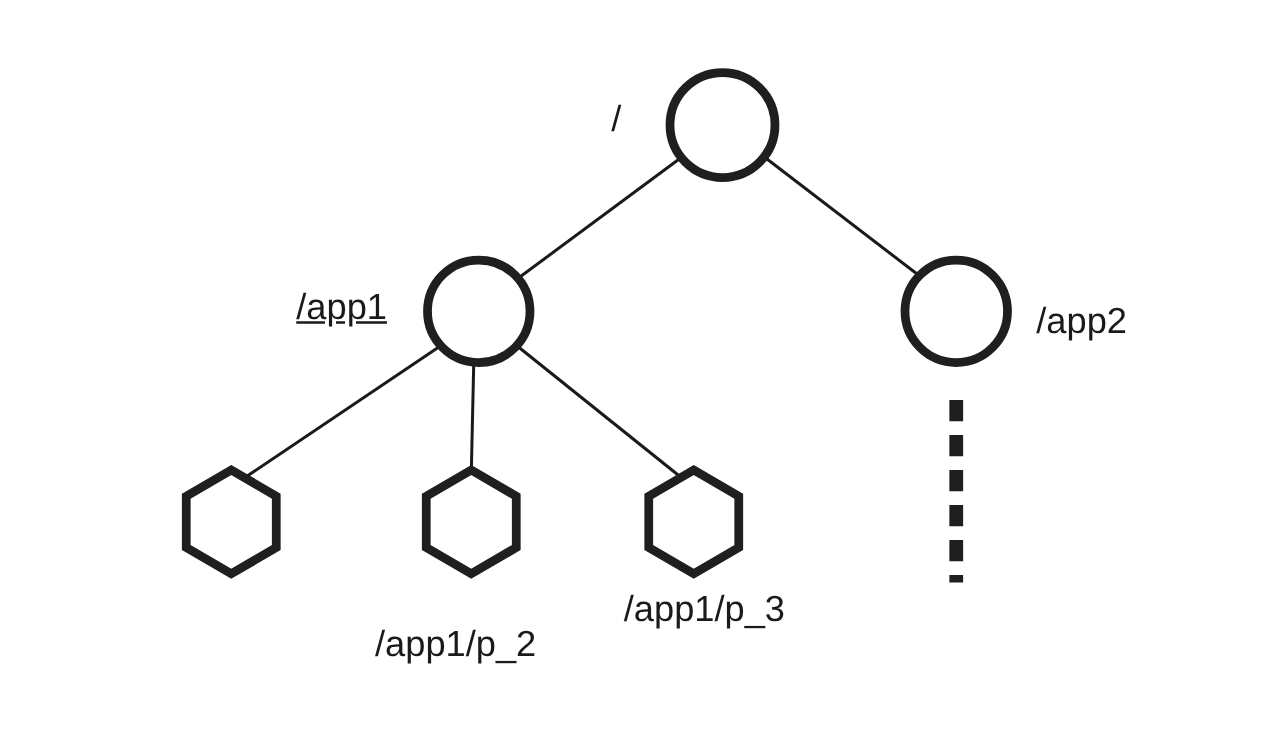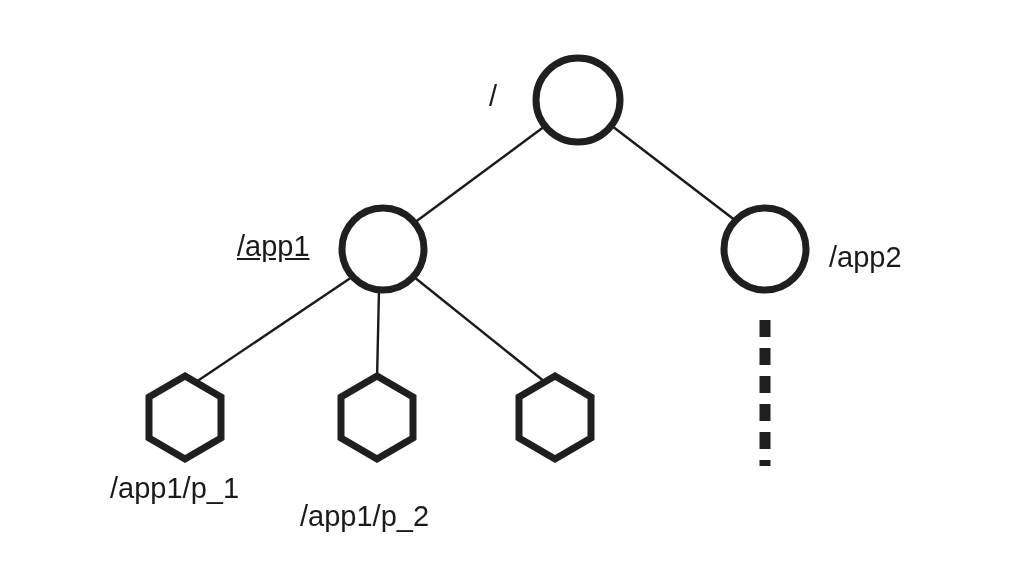--- a/index.html
+++ b/index.html
@@ -66,16 +66,16 @@
       <polygon points="377,376 413,397 413,438 377,459 341,438 341,397" fill="#ffffff" stroke="#1f1f1f" stroke-width="7" stroke-linejoin="miter"></polygon>
       <polygon points="555,376 591,397 591,438 555,459 519,438 519,397" fill="#ffffff" stroke="#1f1f1f" stroke-width="7" stroke-linejoin="miter"></polygon>
     </g>
 
     <line x1="765" y1="320" x2="765" y2="466" stroke="#1f1f1f" stroke-width="11" stroke-dasharray="17 11"></line>
   </svg>
 
   <div class="node-label label-root">/</div>
   <div class="node-label label-app1">/app1</div>
   <div class="node-label label-app2">/app2</div>
-  <div class="node-label label-leaf1">/app1/p_1</div>
   <div class="node-label label-leaf2">/app1/p_2</div>
+  <div class="node-label label-leaf3">/app1/p_3</div>
 
 </div>
 
 </body></html>

